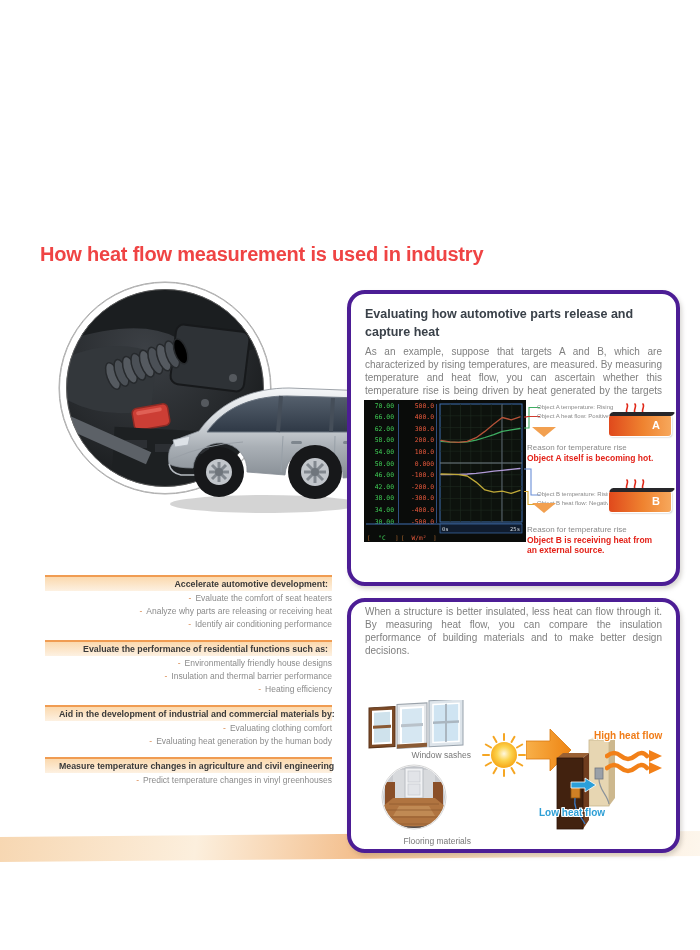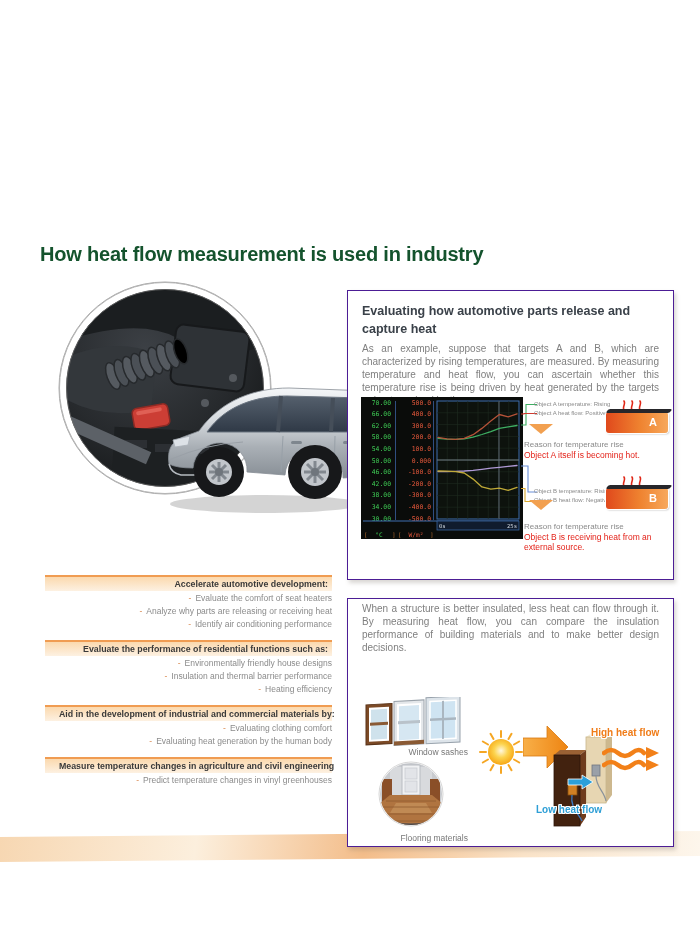--- a/index.html
+++ b/index.html
@@ -2,27 +2,27 @@
 <html><head>
 <meta charset="utf-8">
 <style>
   html,body{margin:0;padding:0;background:#fff;}
   .page{position:relative;width:700px;height:950px;background:#fff;overflow:hidden;
         font-family:"Liberation Sans",sans-serif;}
   .fade-band{position:absolute;left:0;top:834px;width:700px;height:25px;z-index:0;
     background:linear-gradient(97deg,#f7d7b2 0%,#fcefdd 28%,#f3bd8a 52%,#fae3c8 75%,#fdf6ec 100%);
     transform:skewY(-0.5deg);}
   .page-title{position:absolute;left:40px;top:243px;margin:0;font-size:20px;font-weight:bold;
-    color:#14532d;letter-spacing:-0.2px;z-index:2;}
+    color:#ef4444;letter-spacing:-0.2px;z-index:2;}
   
   .hero{position:absolute;left:55px;top:278px;width:315px;height:255px;z-index:1;}
   .engine-svg{position:absolute;left:0;top:0;width:218px;height:218px;}
   .car-svg{position:absolute;left:108px;top:66px;width:207px;height:182px;}
   
-  .box{position:absolute;background:#fff;border:1px solid #4c1d95;border-radius:0;
+  .box{position:absolute;background:#fff;border:4px solid #4c1d95;border-radius:18px;
        box-shadow:2px 3px 4px rgba(120,110,100,.28);z-index:5;}
   .box-automotive{left:347px;top:290px;width:325px;height:288px;}
   .box-insulation{left:347px;top:598px;width:325px;height:247px;}
   .box h3{margin:12px 14px 4px;font-size:12.5px;color:#3a4149;line-height:1.4;}
   .box p{margin:3px 14px;font-size:10px;color:#7f7f7f;text-align:justify;line-height:1.3;}
   
   .chart-wrap{position:absolute;left:13px;top:106px;width:162px;height:142px;}
   #chart-svg{display:block;width:162px;height:142px;}
   .connectors{position:absolute;left:172px;top:106px;width:18px;height:142px;}
   .callouts{position:absolute;left:186px;width:130px;}
@@ -40,21 +40,21 @@
   .obj-bar-a{left:258px;top:121px;}
   .obj-bar-b{left:258px;top:197px;}
   .obj-letter{position:absolute;right:11px;top:4px;color:#fff;font-weight:bold;font-size:11px;}
   .tri{position:absolute;width:0;height:0;border-left:12px solid transparent;
     border-right:12px solid transparent;border-top:10px solid #f2a050;}
   .tri-a{left:181px;top:133px;}
   .tri-b{left:181px;top:209px;}
   .reason{position:absolute;left:176px;font-size:8px;color:#8a8a8a;white-space:nowrap;}
   .reason-a-title{top:149px;}
   .reason-b-title{top:231px;}
-  .reason-strong{position:absolute;left:176px;width:130px;font-size:8.5px;font-weight:normal;
+  .reason-strong{position:absolute;left:176px;width:130px;font-size:8.5px;font-weight:bold;
     color:#e32219;line-height:1.2;}
   .reason-a-text{top:159px;white-space:nowrap;}
   .reason-b-text{top:241px;}
   
   .sections{position:absolute;left:45px;top:575px;width:287px;z-index:5;text-align:right;}
   .section{margin-bottom:10px;}
   .sec-header{border-top:2px solid #f09c52;background:linear-gradient(180deg,#fbd9ae,#fdf1e2);
     font-size:8.8px;font-weight:bold;color:#3a3a3a;padding:2px 4px 2px 14px;white-space:nowrap;}
   .sec-item{font-size:8.5px;color:#8b8b8b;padding:1.5px 0 1.5px 20px;white-space:nowrap;}
   .sec-item .bullet{color:#d98a50;margin-right:4px;}

